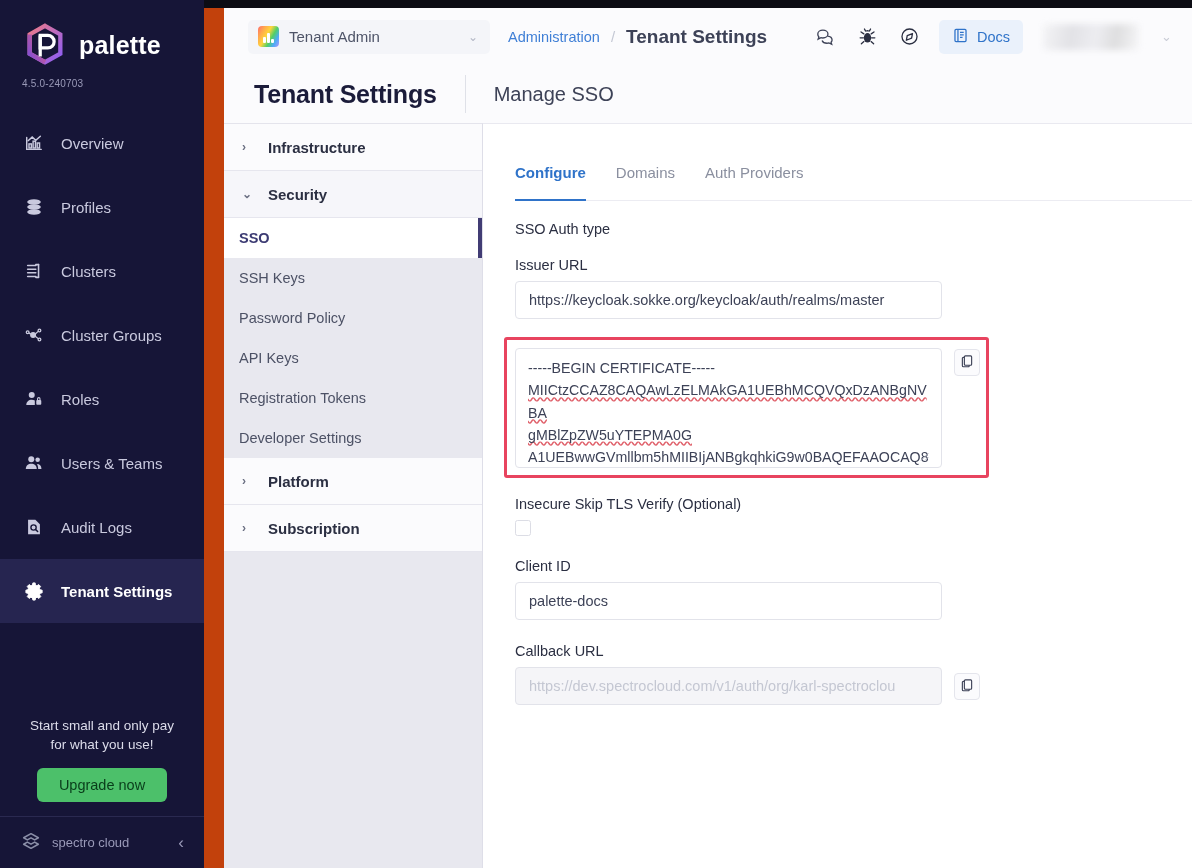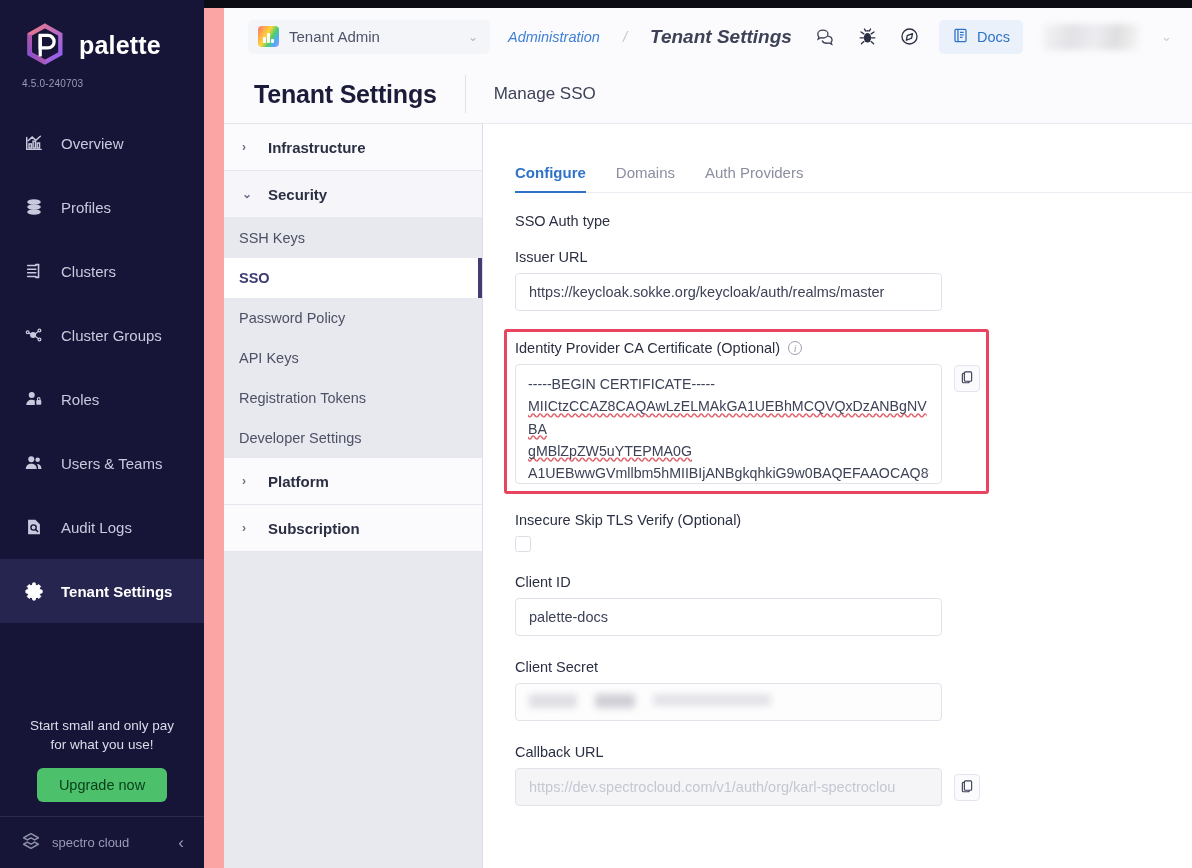--- a/index.html
+++ b/index.html
@@ -2,21 +2,21 @@
 <html><head>
 <meta charset="utf-8">
 <style>
   * { box-sizing: border-box; margin: 0; padding: 0; }
   html, body {
     width: 1192px; height: 868px;
     font-family: "Liberation Sans", sans-serif;
     background: #ffffff;
     overflow: hidden;
   }
-  .app { position: relative; width: 1192px; height: 868px; display: flex; background:#fca5a5; }
+  .app { position: relative; width: 1192px; height: 868px; display: flex; background:#c2410c; }
 
   
   .top-strip {
     position: absolute; top: 0; left: 204px; right: 0; height: 8px;
     background: #0c0c14; z-index: 40;
   }
 
   
   .sidebar {
     width: 204px; height: 868px; flex: 0 0 204px;
@@ -71,21 +71,21 @@
   }
   .tenant-ico {
     width: 21px; height: 21px; border-radius: 4px; flex: 0 0 21px;
     background: linear-gradient(120deg,#ff6b6b 0%,#ffa94d 22%,#ffd43b 42%,#51cf66 62%,#4dabf7 80%,#b197fc 100%);
     display: flex; align-items: flex-end; justify-content: center; padding-bottom: 4px; gap: 1.5px;
   }
   .tenant-ico i { display:block; width:2.5px; background:#ffffff; border-radius:1px; }
   .tenant-name { font-size: 15px; color: #4e5468; flex: 1; }
   .chev { color: #b4b8c6; font-size: 12px; }
 
-  .crumbs { display: flex; align-items: center; gap: 23px; margin-left: 18px; font-style: italic; }
+  .crumbs { display: flex; align-items: center; gap: 11px; margin-left: 18px; }
   .crumb-link { font-size: 14.5px; color: #3f7fd6; cursor: pointer; }
   .crumb-sep { font-size: 15px; color: #c4c8d4; }
   .crumb-cur { font-size: 19px; font-weight: 700; color: #3d4257; }
 
   .header-right { margin-left: auto; display: flex; align-items: center; gap: 18px; padding-right: 4px; }
   .hicon { width: 24px; height: 24px; display: flex; align-items: center; justify-content: center; cursor: pointer; color: #3d4257; }
   .docs-btn {
     display: flex; align-items: center; gap: 8px; background: #eaf1fb;
     border-radius: 5px; padding: 7px 13px; color: #2f73c9; font-size: 14.5px; cursor: pointer;
   }
@@ -97,21 +97,21 @@
   .user-chev { color: #c9ccd6; font-size: 13px; margin-left: 4px; cursor: pointer; }
 
   
   .titlebar {
     height: 58px; flex: 0 0 58px; background: #fbfbfd;
     display: flex; align-items: center; padding-left: 30px; gap: 28px;
     position: relative; z-index: 15;
   }
   .page-title { font-size: 25px; font-weight: 700; color: #1b1c3a; letter-spacing: -.2px; }
   .title-div { width: 1px; height: 38px; background: #dfe1e8; }
-  .sub-title { font-size: 17px; color: #3d4257; }
+  .sub-title { font-size: 20px; color: #3d4257; }
 
   .below { flex: 1; display: flex; min-height: 0; }
 
   
   .subnav {
     width: 259px; flex: 0 0 259px; background: #e8e8ef;
     border-right: 1px solid #dedee8; border-top: 1px solid #e4e4ec;
     display: flex; flex-direction: column;
   }
   .grp {
@@ -131,21 +131,21 @@
   }
   .subnav-fill { flex: 1; background: #e8e8ef; }
 
   
   .main {
     flex: 1; background: #ffffff; border-top: 1px solid #e9e9f0;
     padding: 40px 0 0 0; min-width: 0; overflow: hidden; position: relative;
   }
   .tabs-inner { display: flex; gap: 30px; padding-left: 495px; }
   .tab {
-    font-size: 15px; color: #8a8f9f; padding-bottom: 10px; cursor: pointer;
+    font-size: 15px; color: #8a8f9f; padding-bottom: 18px; cursor: pointer;
     border-bottom: 2.5px solid transparent; margin-bottom: -1px;
   }
   .tab.active { color: #2f73c9; font-weight: 700; border-bottom-color: #2f73c9; }
 
   .form { padding: 22px 0 0 495px; }
   .fld { margin-bottom: 0; }
   .lbl { font-size: 14.5px; color: #2b2f42; margin-bottom: 8px; display: flex; align-items: center; gap: 8px; }
   .inp {
     width: 427px; height: 38px; border: 1px solid #e2e3ea; border-radius: 4px;
     background: #fff; font-size: 14.5px; color: #3d4257; padding: 0 13px;
@@ -398,25 +398,25 @@
 
       <nav class="subnav">
         <div class="grp">
           <span class="caret">›</span>
           <span>Infrastructure</span>
         </div>
         <div class="grp open">
           <span class="caret">⌄</span>
           <span>Security</span>
         </div>
+        <div class="sub-item active">
+          <span>SSO</span>
+        </div>
         <div class="sub-item">
           <span>SSH Keys</span>
-        </div>
-        <div class="sub-item active">
-          <span>SSO</span>
         </div>
         <div class="sub-item">
           <span>Password Policy</span>
         </div>
         <div class="sub-item">
           <span>API Keys</span>
         </div>
         <div class="sub-item">
           <span>Registration Tokens</span>
         </div>
@@ -453,24 +453,20 @@
           <div class="fld">
             <div class="lbl">SSO Auth type</div>
           </div>
 
           <div class="fld" style="margin-top:20px">
             <div class="lbl">Issuer URL</div>
             <input class="inp" value="https://keycloak.sokke.org/keycloak/auth/realms/master" style="">
           </div>
 
           <div class="hl-wrap">
-            <div class="lbl">
-              <span>Identity Provider CA Certificate (Optional)</span>
-              <span class="info-ico">i</span>
-            </div>
             <div class="cert-row">
               <div style="position:relative">
                 <div class="cert-area" id="certArea"><div>-----BEGIN CERTIFICATE-----</div><div class="sp">MIICtzCCAZ8CAQAwLzELMAkGA1UEBhMCQVQxDzANBgNVBA</div><div class="sp">gMBlZpZW5uYTEPMA0G</div><div>A1UEBwwGVmllbm5hMIIBIjANBgkqhkiG9w0BAQEFAAOCAQ8</div></div>
                 <span class="resize-grip">
                   <svg viewBox="0 0 9 9" width="9" height="9" stroke="#b9bcc7" stroke-width="1">
                     <path d="M8.5 1 1 8.5M8.5 5 5 8.5"></path>
                   </svg>
                 </span>
               </div>
               <button class="copy-btn">
@@ -487,31 +483,20 @@
           <div class="fld" style="margin-top:18px">
             <div class="lbl">Insecure Skip TLS Verify (Optional)</div>
             <span class="chk"></span>
           </div>
 
           <div class="fld" style="margin-top:22px">
             <div class="lbl">Client ID</div>
             <input class="inp" value="palette-docs" style="">
           </div>
 
-          <div class="fld" style="margin-top:23px;position:relative">
-            <div class="lbl">Client Secret</div>
-            <div style="position:relative;width:427px">
-              <input class="inp" style="background: rgb(253, 253, 254);">
-              <div style="position:absolute;left:14px;top:11px;display:flex;gap:18px;filter:blur(3.5px);pointer-events:none">
-                <span style="display:block;width:48px;height:14px;border-radius:3px;background:#dfdfe4"></span>
-                <span style="display:block;width:40px;height:14px;border-radius:3px;background:#cfcfd6"></span>
-                <span style="display:block;width:118px;height:12px;border-radius:3px;background:#e3e3e8"></span>
-              </div>
-            </div>
-          </div>
 
           <div class="fld" style="margin-top:23px">
             <div class="lbl">Callback URL</div>
             <div style="display:flex;align-items:center;gap:12px">
               <input class="inp disabled" disabled="" placeholder="https://dev.spectrocloud.com/v1/auth/org/karl-spectroclou" style="">
               <button class="copy-btn">
                 <span>
                   <svg viewBox="0 0 16 16" width="14" height="14" fill="none" stroke="#3d4257" stroke-width="1.3">
                     <rect x="5" y="2.2" width="8.3" height="10.6" rx="1.1"></rect>
                     <path d="M10.6 12.8v.7a1.1 1.1 0 0 1-1.1 1.1H3.8a1.1 1.1 0 0 1-1.1-1.1V4.9a1.1 1.1 0 0 1 1.1-1.1h1"></path>

